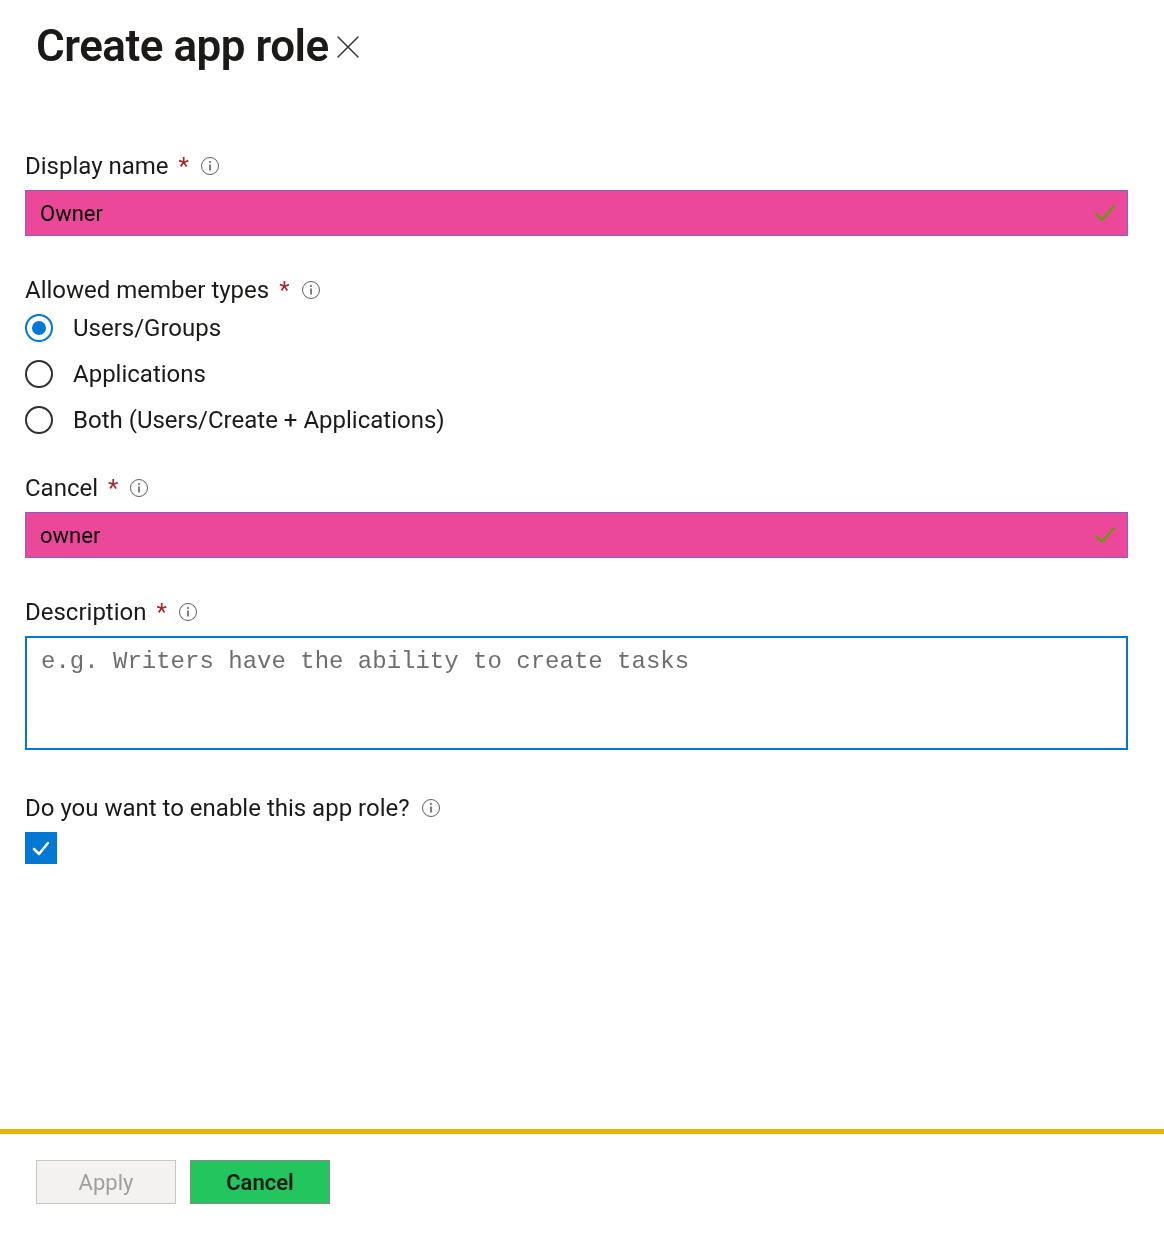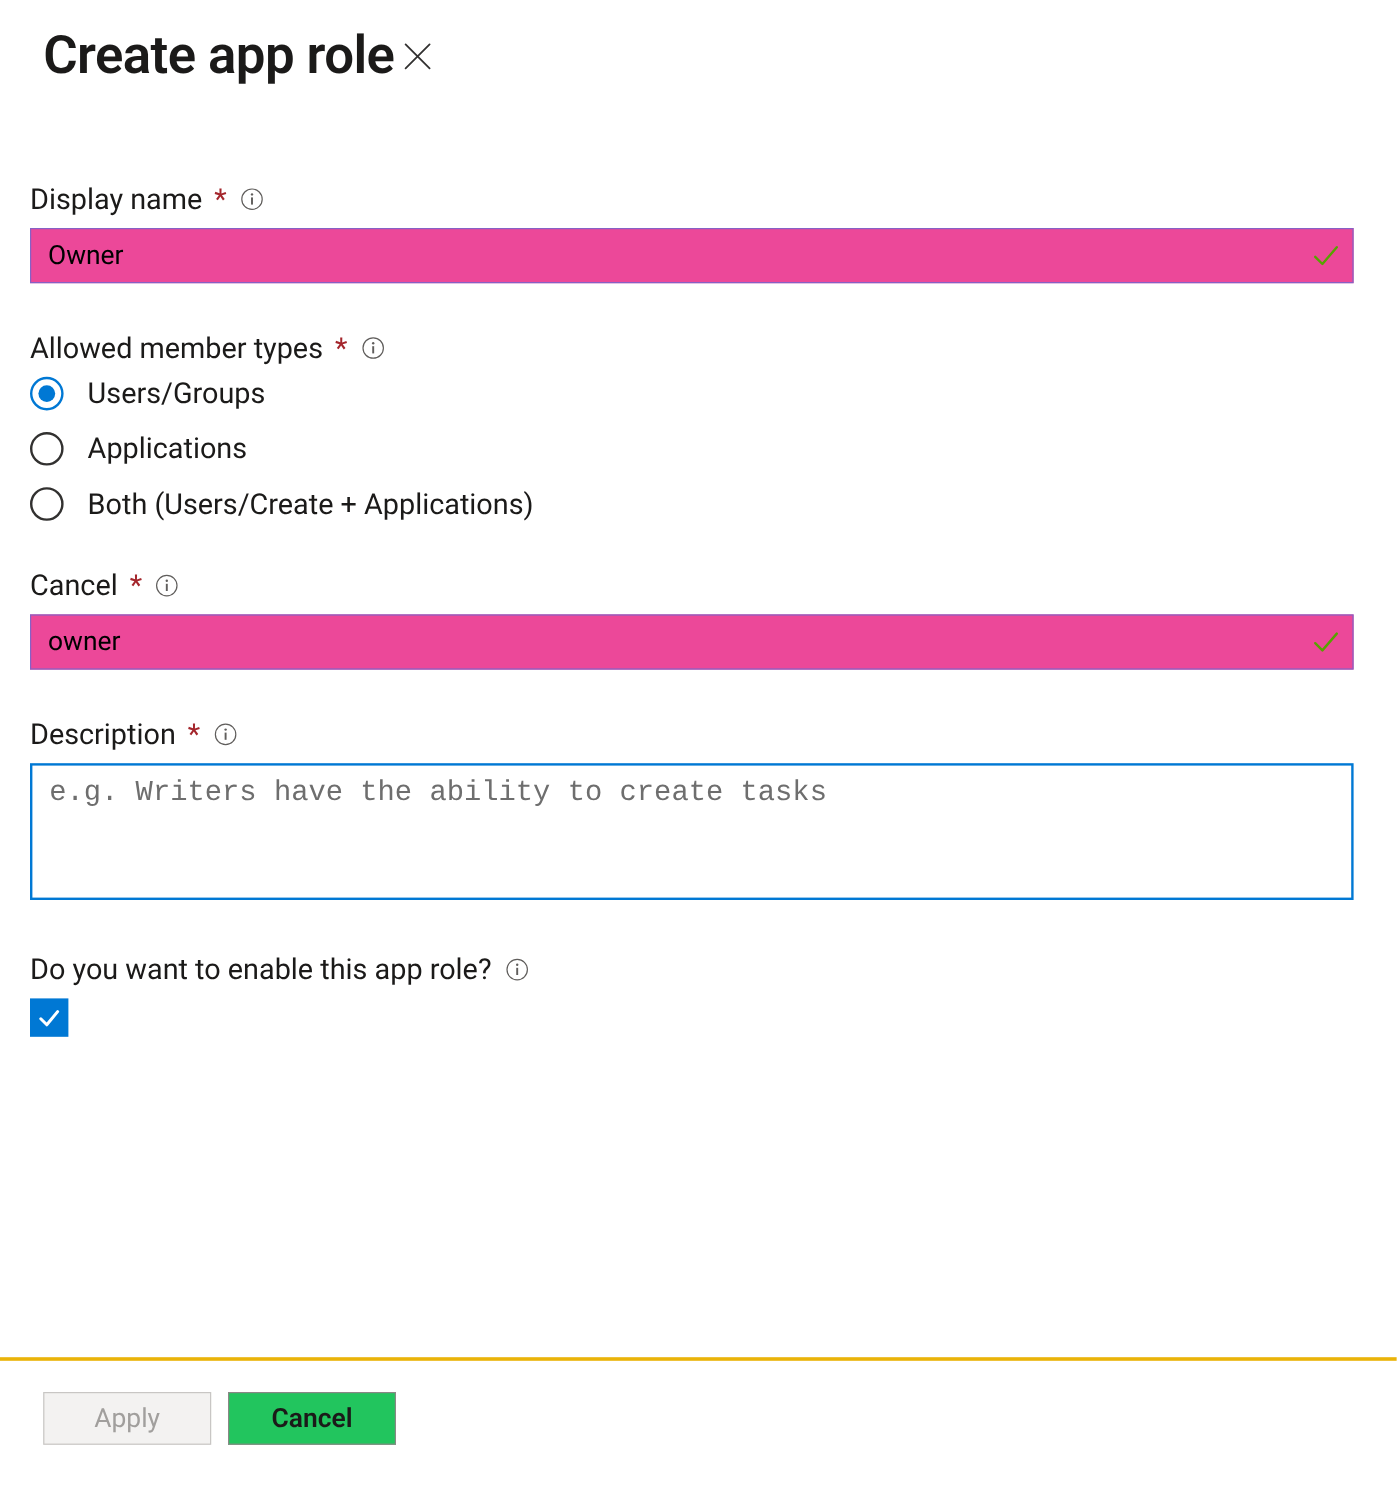--- a/index.html
+++ b/index.html
@@ -136,21 +136,21 @@
     width: 32px; height: 32px;
     background: #0078d4;
     display: inline-flex;
     align-items: center;
     justify-content: center;
     cursor: pointer;
   }
   .checkbox svg { display: block; }
 
   .footer {
-    border-top: 3px solid #eab308;
+    border-top: 5px solid #eab308;
     padding: 26px 36px 34px 36px;
     display: flex;
     gap: 14px;
   }
   .btn {
     height: 44px;
     min-width: 140px;
     padding: 0 26px;
     font-size: 22px;
     font-family: inherit;

